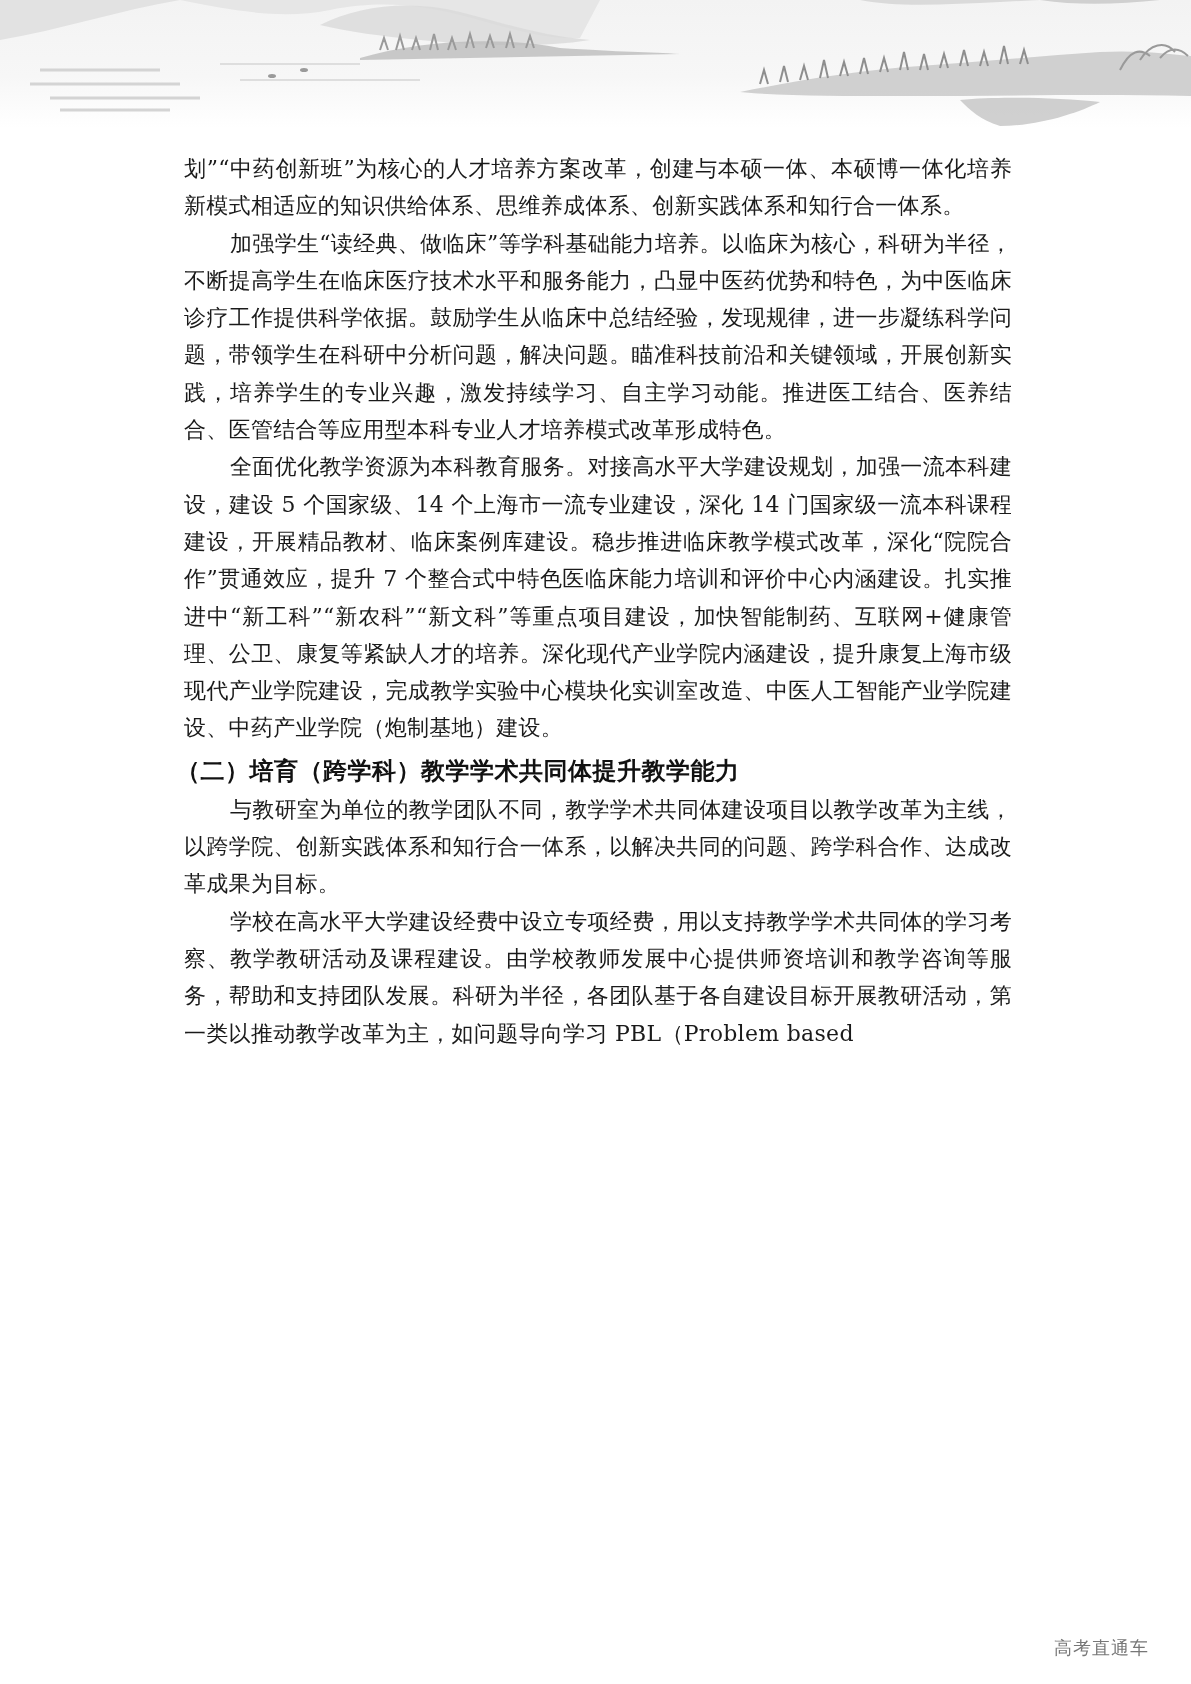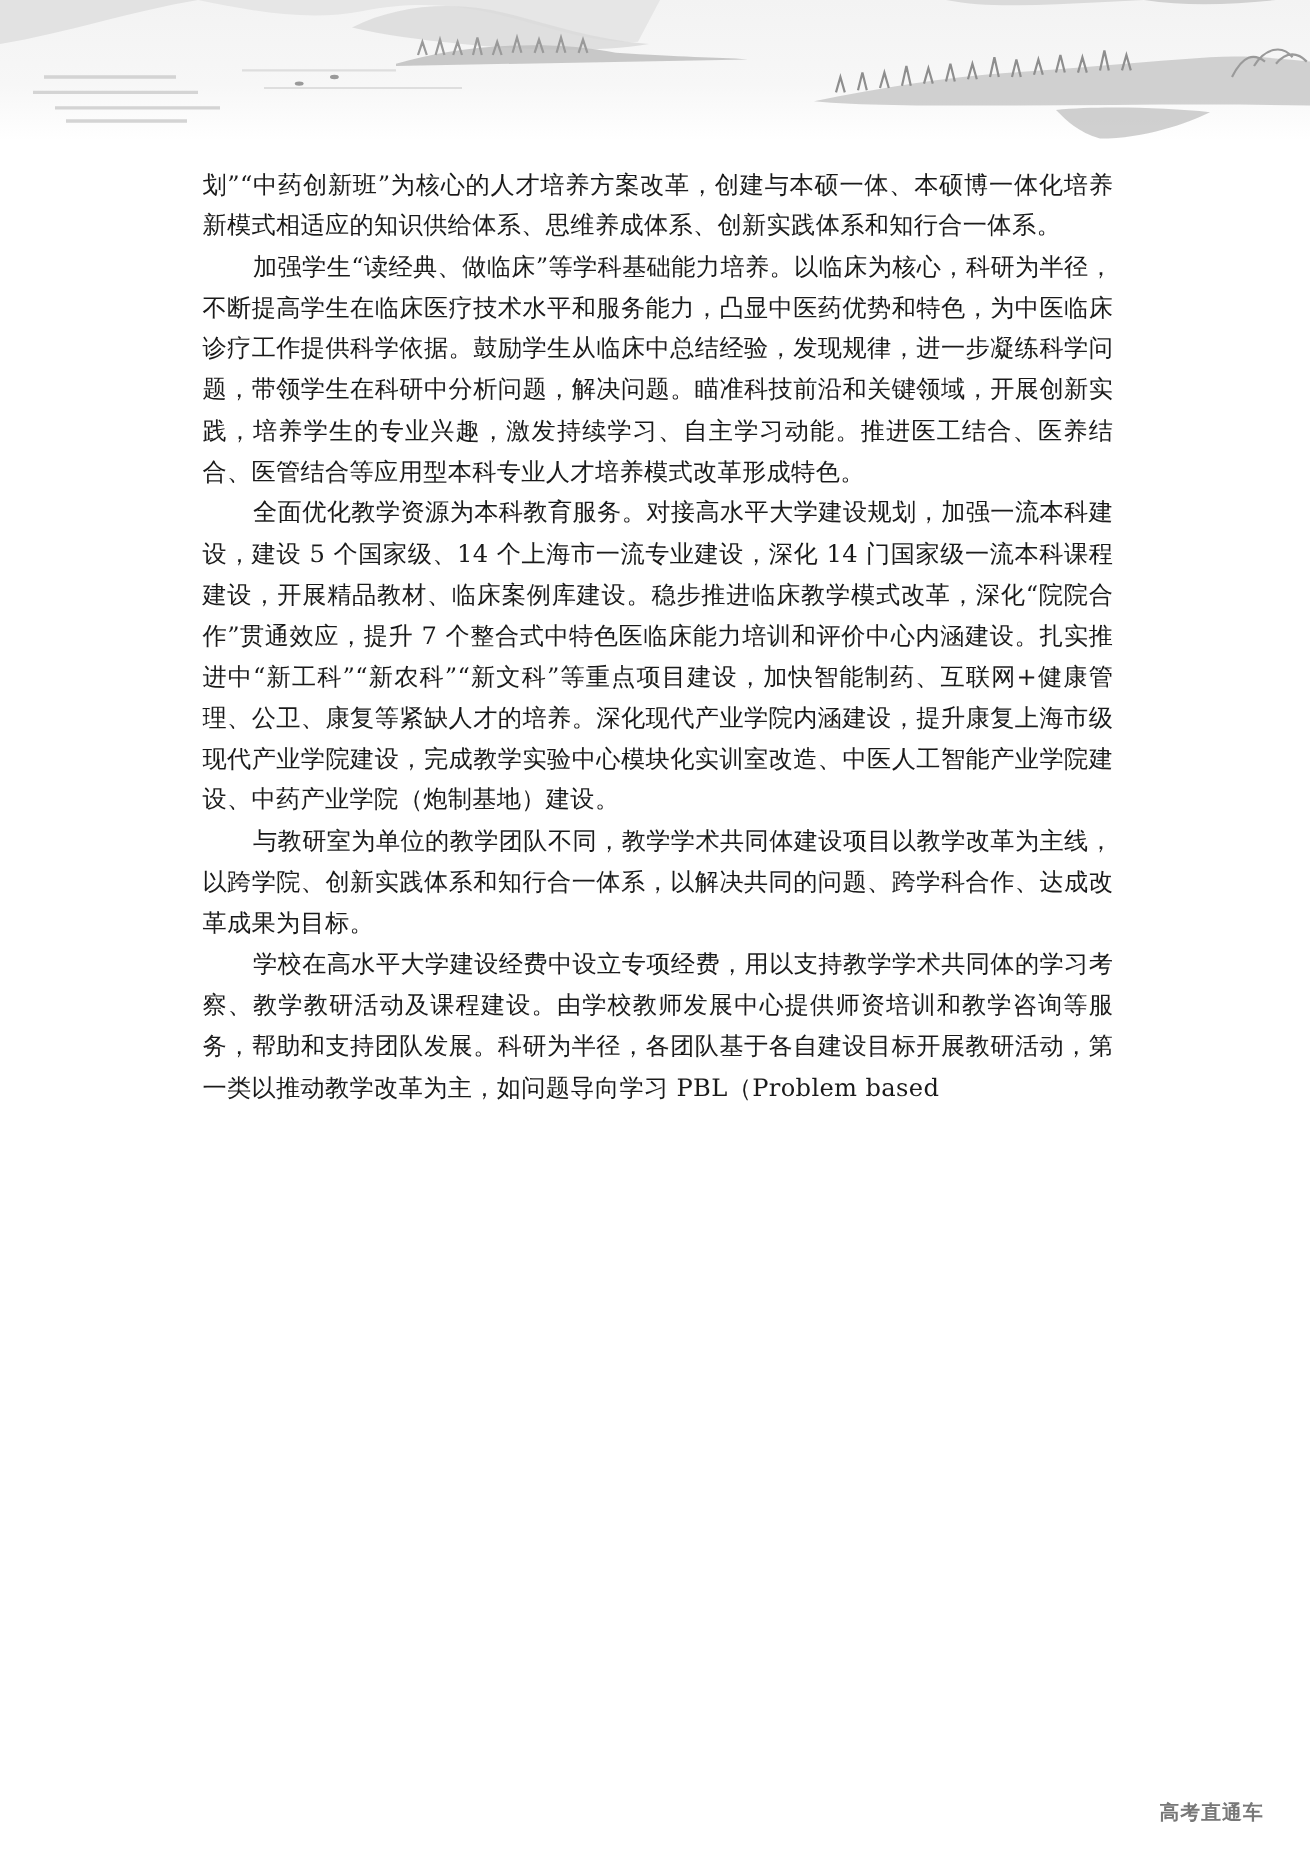--- a/index.html
+++ b/index.html
@@ -49,21 +49,20 @@
       color: #111;
     }
     .footer-brand {
       position: absolute;
       right: 42px;
       top: 1636px;
       font-family: "DejaVu Sans", "Liberation Sans", sans-serif;
       font-size: 18px;
       color: #777;
       letter-spacing: 1px;
-      font-weight: bold;
     }
   </style>
 </head>
 <body>
 
 <div class="header-banner">
   <svg width="1191" height="128" viewBox="0 0 1191 128">
     <defs>
       <linearGradient id="mist" x1="0" y1="0" x2="0" y2="1">
         <stop offset="0" stop-color="#dcdcdc"></stop>
@@ -86,18 +85,19 @@
     <ellipse cx="272" cy="76" rx="4" ry="2" fill="#9a9a9a"></ellipse>
     <ellipse cx="304" cy="70" rx="4" ry="2" fill="#9a9a9a"></ellipse>
   </svg>
 </div>
 
 <div class="content">
   <p class="para">划”“中药创新班”为核心的人才培养方案改革，创建与本硕一体、本硕博一体化培养新模式相适应的知识供给体系、思维养成体系、创新实践体系和知行合一体系。</p>
   <p class="para indent">加强学生“读经典、做临床”等学科基础能力培养。以临床为核心，科研为半径，不断提高学生在临床医疗技术水平和服务能力，凸显中医药优势和特色，为中医临床诊疗工作提供科学依据。鼓励学生从临床中总结经验，发现规律，进一步凝练科学问题，带领学生在科研中分析问题，解决问题。瞄准科技前沿和关键领域，开展创新实践，培养学生的专业兴趣，激发持续学习、自主学习动能。推进医工结合、医养结合、医管结合等应用型本科专业人才培养模式改革形成特色。</p>
   <p class="para indent">全面优化教学资源为本科教育服务。对接高水平大学建设规划，加强一流本科建设，建设 5 个国家级、14 个上海市一流专业建设，深化 14 门国家级一流本科课程建设，开展精品教材、临床案例库建设。稳步推进临床教学模式改革，深化“院院合作”贯通效应，提升 7 个整合式中特色医临床能力培训和评价中心内涵建设。扎实推进中“新工科”“新农科”“新文科”等重点项目建设，加快智能制药、互联网+健康管理、公卫、康复等紧缺人才的培养。深化现代产业学院内涵建设，提升康复上海市级现代产业学院建设，完成教学实验中心模块化实训室改造、中医人工智能产业学院建设、中药产业学院（炮制基地）建设。</p>
 
+  <h2 class="heading">（二）培育（跨学科）教学学术共同体提升教学能力</h2>
 
   <p class="para indent">与教研室为单位的教学团队不同，教学学术共同体建设项目以教学改革为主线，以跨学院、创新实践体系和知行合一体系，以解决共同的问题、跨学科合作、达成改革成果为目标。</p>
   <p class="para indent">学校在高水平大学建设经费中设立专项经费，用以支持教学学术共同体的学习考察、教学教研活动及课程建设。由学校教师发展中心提供师资培训和教学咨询等服务，帮助和支持团队发展。科研为半径，各团队基于各自建设目标开展教研活动，第一类以推动教学改革为主，如问题导向学习 PBL（Problem based</p>
 </div>
 
 <div class="footer-brand">高考直通车</div>
 
 </body></html>

